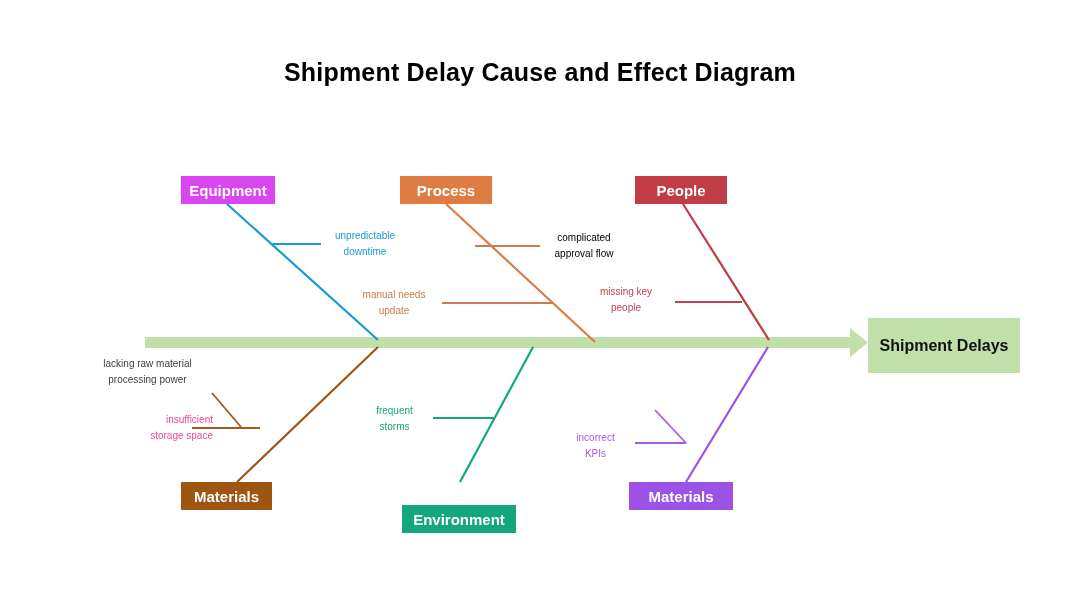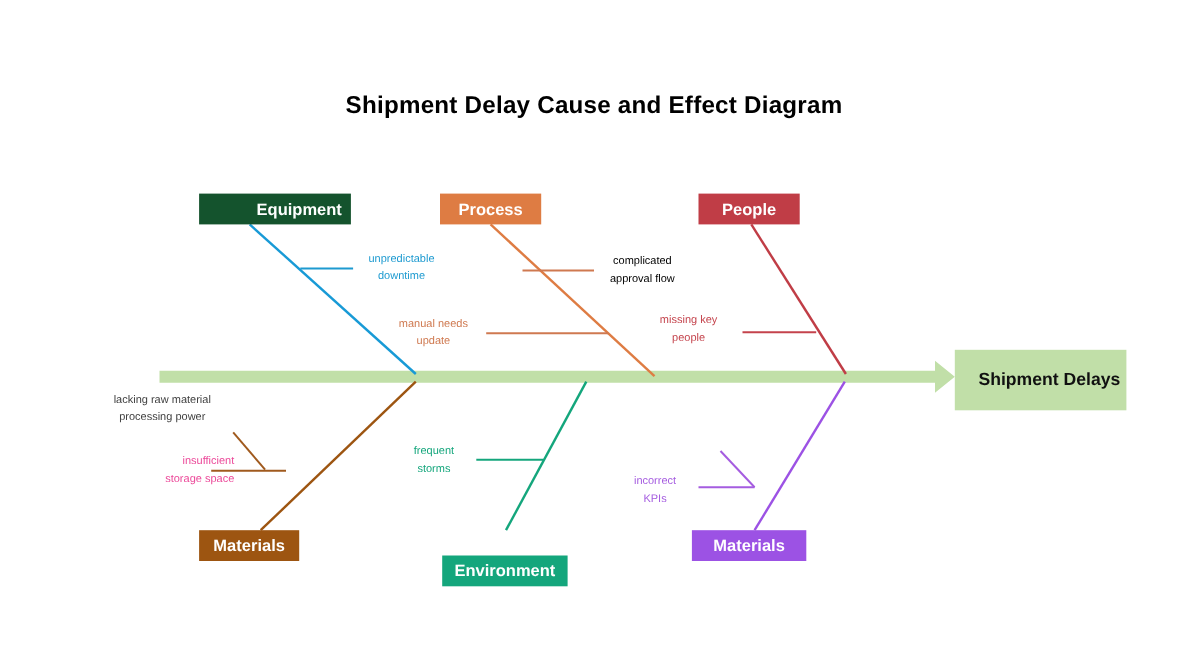--- a/index.html
+++ b/index.html
@@ -9,48 +9,46 @@
     height: 607px;
     background: #ffffff;
     overflow: hidden;
     font-family: "Liberation Sans", sans-serif;
   }
   .title {
     position: absolute;
     left: 0; top: 58px;
     width: 1080px;
     text-align: center;
-    font-size: 22px;
+    font-size: 25px;
     font-weight: bold;
     letter-spacing: 0.2px;
-    margin-top: 25px;
   }
   .lines { position: absolute; left: 0; top: 0; }
   .bone { stroke-width: 2.2px; fill: none; }
   .connector { stroke-width: 1.8px; fill: none; }
   .cat-box {
     position: absolute;
     display: flex;
     align-items: center;
     justify-content: center;
     color: #ffffff;
     font-size: 15px;
     font-weight: bold;
     height: 28px;
   }
   .effect-box {
     position: absolute;
     left: 868px; top: 318px;
-    width: 140px; height: 55px;
+    width: 152px; height: 55px;
     display: flex;
     align-items: center;
     justify-content: center;
     font-size: 16px;
     font-weight: bold;
-    padding-left: 16px;
   }
   .cause {
     position: absolute;
     text-align: center;
     font-size: 10px;
     line-height: 16px;
     white-space: pre-line;
   }
   
   .box-equipment   { left: 181px; top: 176px; width: 94px;  }
@@ -91,21 +89,21 @@
     <line class="connector" x1="475" y1="246" x2="540" y2="246" style="stroke: rgb(207, 121, 80);"></line>
     <line class="connector" x1="442" y1="303" x2="553" y2="303" style="stroke: rgb(207, 121, 80);"></line>
     <line class="connector" x1="675" y1="302" x2="742" y2="302" style="stroke: rgb(196, 67, 76);"></line>
     <line class="connector" x1="212" y1="393" x2="241" y2="427" style="stroke: rgb(160, 90, 30);"></line>
     <line class="connector" x1="192" y1="428" x2="260" y2="428" style="stroke: rgb(160, 90, 30);"></line>
     <line class="connector" x1="433" y1="418" x2="494" y2="418" style="stroke: rgb(20, 166, 124);"></line>
     <line class="connector" x1="655" y1="410" x2="686" y2="443" style="stroke: rgb(165, 92, 224);"></line>
     <line class="connector" x1="635" y1="443" x2="686" y2="443" style="stroke: rgb(165, 92, 224);"></line>
   </svg>
 
-  <div class="cat-box box-equipment" style="background: #14532d; padding-left: 44px;">Equipment</div>
+  <div class="cat-box box-equipment" style="background: #d946ef;">Equipment</div>
   <div class="cat-box box-process" style="background: rgb(222, 124, 67);">Process</div>
   <div class="cat-box box-people" style="background: rgb(192, 61, 70);">People</div>
   <div class="cat-box box-materials" style="background: rgb(157, 85, 17);">Materials</div>
   <div class="cat-box box-environment" style="background: rgb(20, 166, 124);">Environment</div>
   <div class="cat-box box-management" style="background: rgb(156, 82, 228);">Materials</div>
 
   <div class="effect-box" style="background: rgb(193, 223, 168); color: rgb(17, 17, 17);">Shipment Delays</div>
 
   <div class="cause cause-unpredictable" style="color: rgb(29, 154, 208);">unpredictable
 downtime</div>

